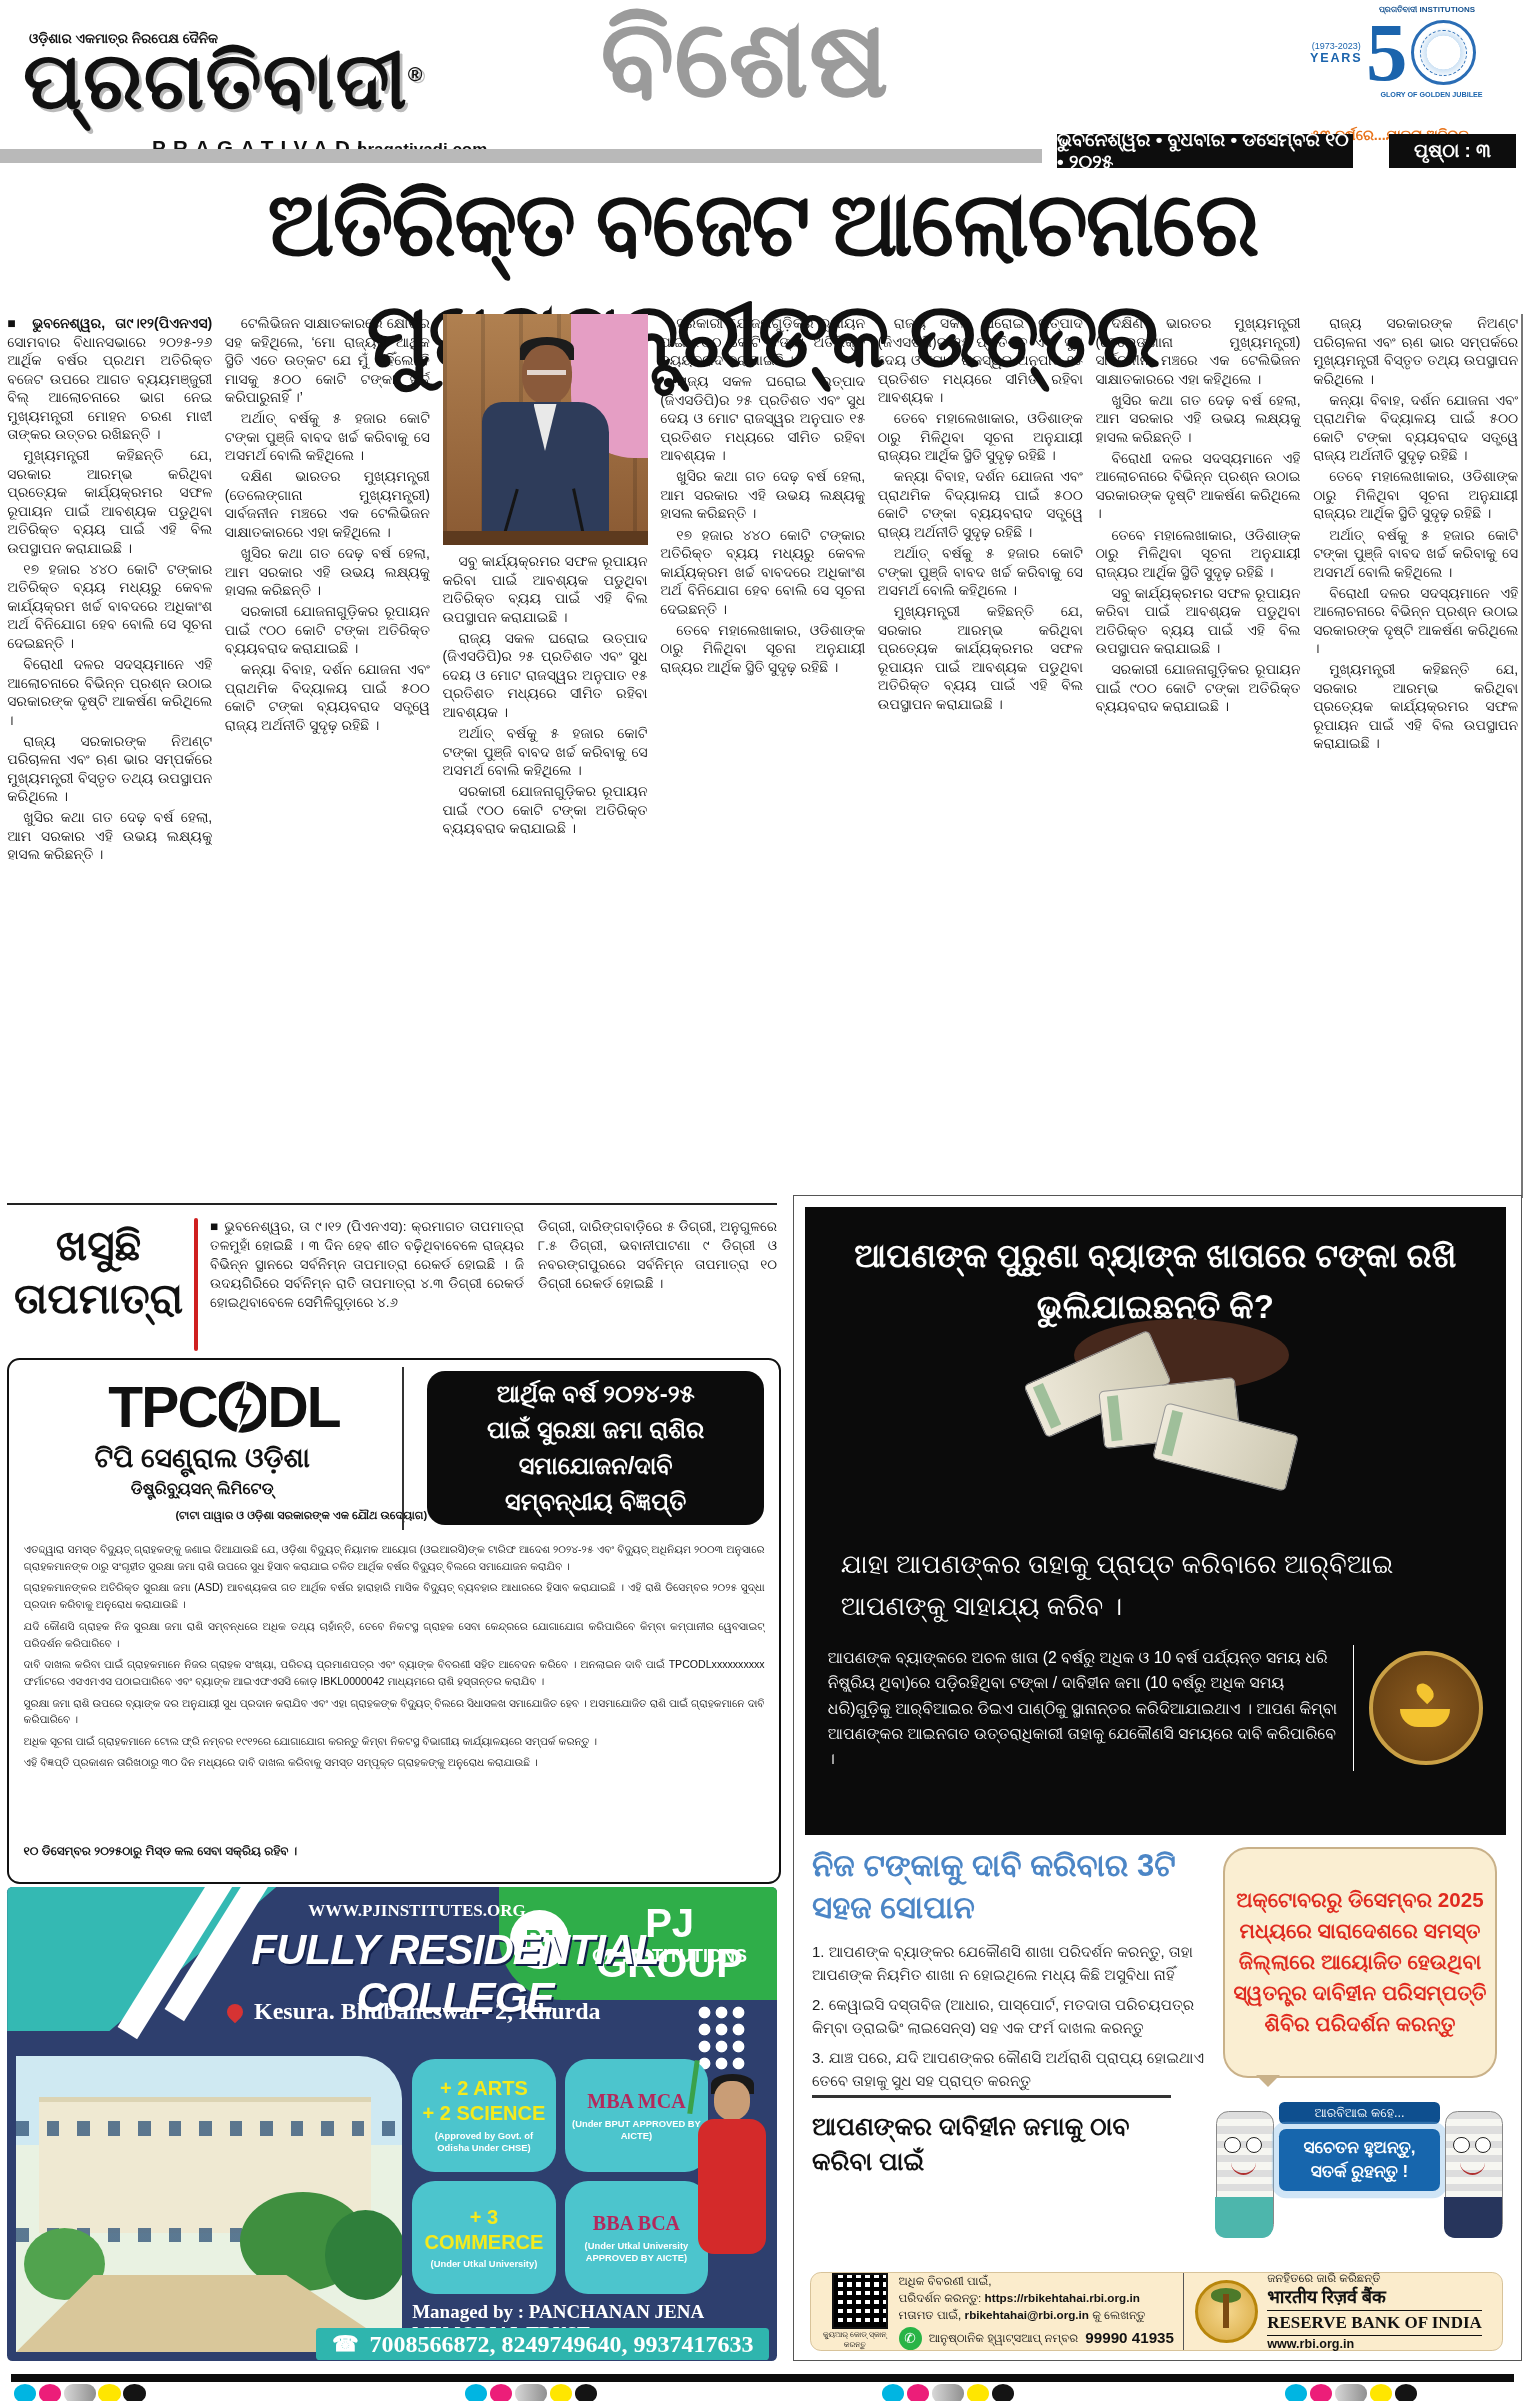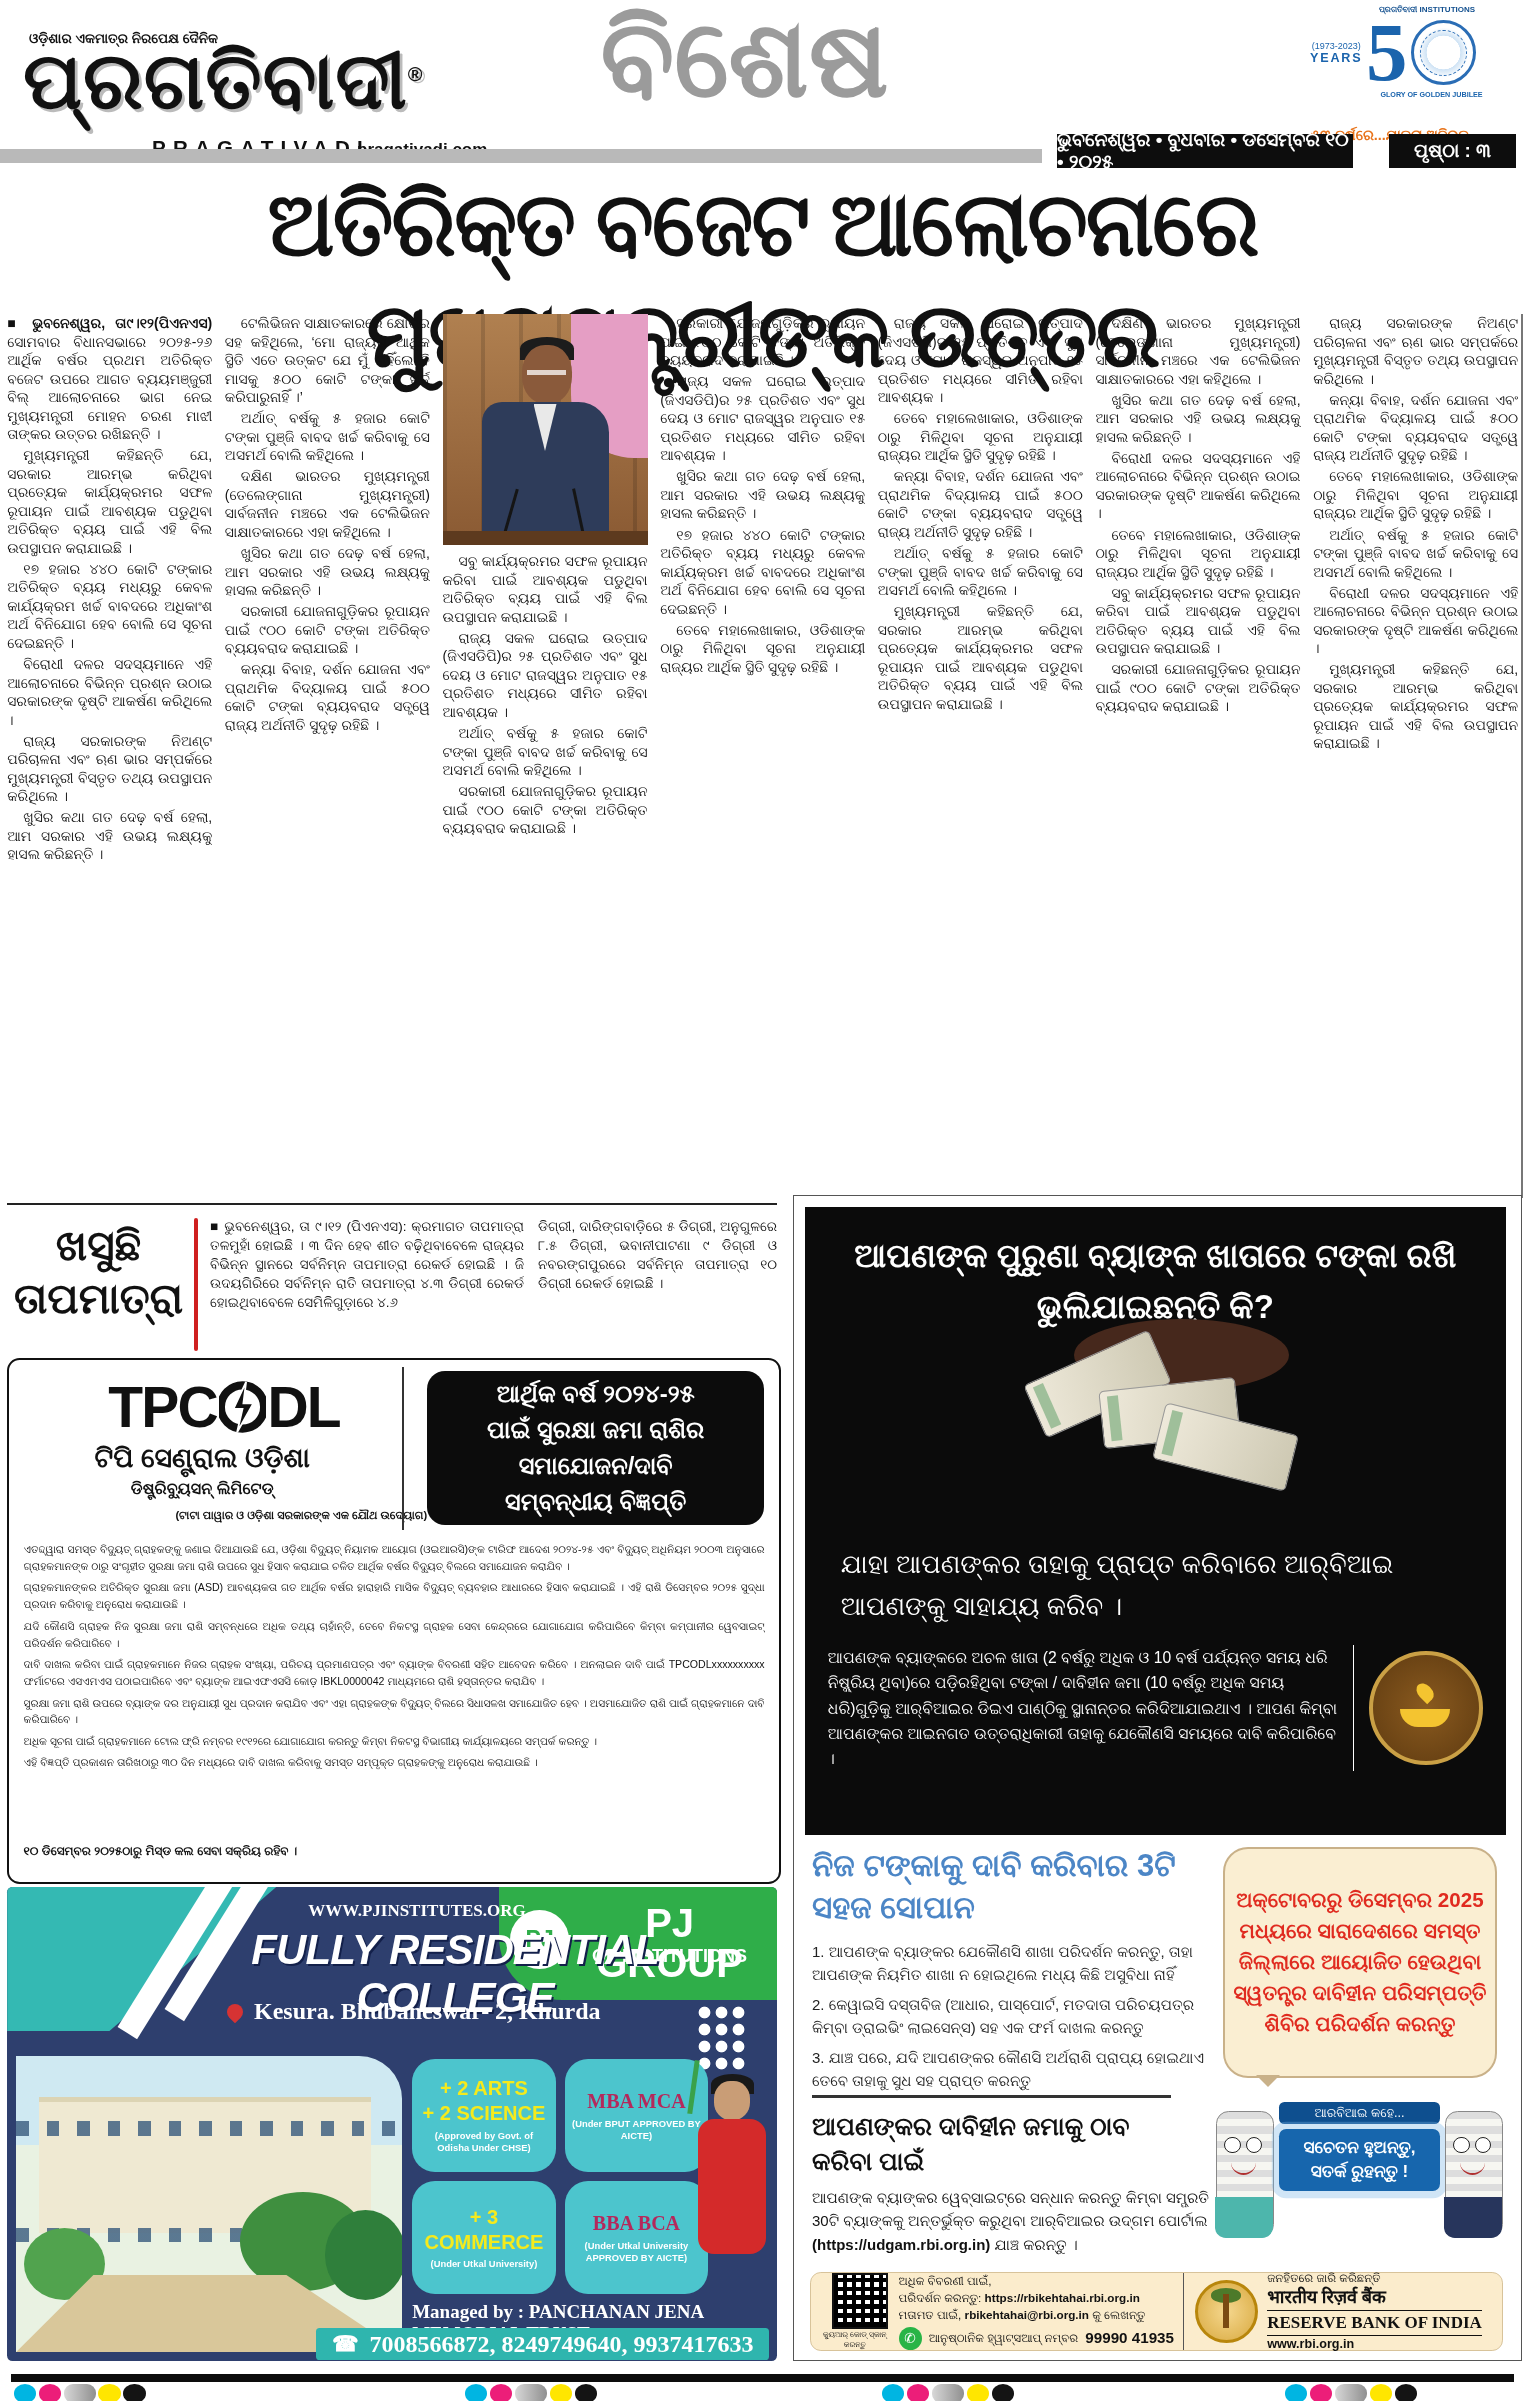--- a/index.html
+++ b/index.html
@@ -380,21 +380,20 @@
         <div class="diya">
             <div class="flame"></div>
             <div class="base"></div>
           </div>
       </div>
     </div>
     <div class="rbi-steps-h" data-bind="rbi_ad.steps_heading">ନିଜ ଟଙ୍କାକୁ ଦାବି କରିବାର 3ଟି ସହଜ ସୋପାନ</div>
     <div class="rbi-steps"><span><p>1. ଆପଣଙ୍କ ବ୍ୟାଙ୍କର ଯେକୌଣସି ଶାଖା ପରିଦର୍ଶନ କରନ୍ତୁ, ତାହା ଆପଣଙ୍କ ନିୟମିତ ଶାଖା ନ ହୋଇଥିଲେ ମଧ୍ୟ କିଛି ଅସୁବିଧା ନାହିଁ</p><p>2. କେୱାଇସି ଦସ୍ତାବିଜ (ଆଧାର, ପାସ୍‌ପୋର୍ଟ, ମତଦାତା ପରିଚୟପତ୍ର କିମ୍ବା ଡ୍ରାଇଭିଂ ଲାଇସେନ୍ସ) ସହ ଏକ ଫର୍ମ ଦାଖଲ କରନ୍ତୁ</p><p>3. ଯାଞ୍ଚ ପରେ, ଯଦି ଆପଣଙ୍କର କୌଣସି ଅର୍ଥରାଶି ପ୍ରାପ୍ୟ ହୋଇଥାଏ ତେବେ ତାହାକୁ ସୁଧ ସହ ପ୍ରାପ୍ତ କରନ୍ତୁ</p></span></div>
     <div class="rbi-hr"></div>
     <div class="rbi-locate-h" data-bind="rbi_ad.locate_heading">ଆପଣଙ୍କର ଦାବିହୀନ ଜମାକୁ ଠାବ କରିବା ପାଇଁ</div>
-    <div class="rbi-locate-b"><span data-bind="rbi_ad.locate_pre">ଆପଣଙ୍କ ବ୍ୟାଙ୍କର ୱେବ୍‌ସାଇଟ୍‌ରେ ସନ୍ଧାନ କରନ୍ତୁ କିମ୍ବା ସମ୍ପ୍ରତି 30ଟି ବ୍ୟାଙ୍କକୁ ଅନ୍ତର୍ଭୁକ୍ତ କରୁଥିବା ଆର୍‌ବିଆଇର ଉଦ୍‌ଗମ ପୋର୍ଟାଲ </span><b data-bind="rbi_ad.locate_url">(https://udgam.rbi.org.in)</b><span data-bind="rbi_ad.locate_post"> ଯାଞ୍ଚ କରନ୍ତୁ ।</span></div>
     <div class="rbi-bubble" data-bind="rbi_ad.bubble">ଅକ୍ଟୋବରରୁ ଡିସେମ୍ବର 2025 ମଧ୍ୟରେ ସାରାଦେଶରେ ସମସ୍ତ ଜିଲ୍ଲାରେ ଆୟୋଜିତ ହେଉଥିବା ସ୍ୱତନ୍ତ୍ର ଦାବିହୀନ ପରିସମ୍ପତ୍ତି ଶିବିର ପରିଦର୍ଶନ କରନ୍ତୁ</div>
     <div class="rbi-mascots">
       <div class="roll roll-l">
           <div class="eye e1"></div>
           <div class="eye e2"></div>
           <div class="mouth"></div>
           <div class="dress"></div>
         </div>
       <div class="rbi-badge">
         <div class="badge-top" data-bind="rbi_ad.badge_top">ଆରବିଆଇ କହେ...</div>

